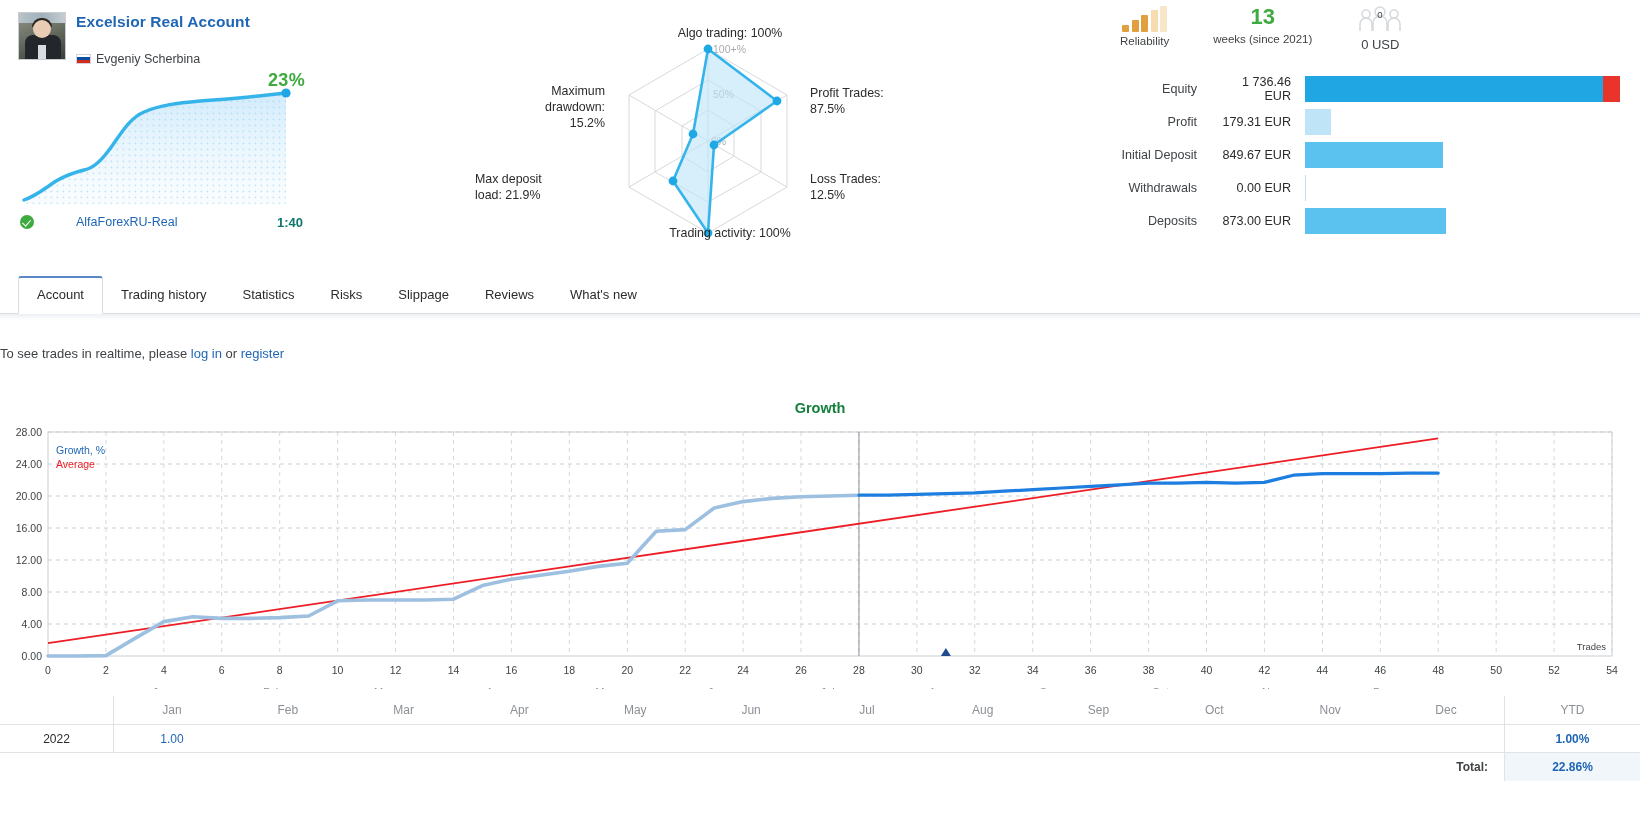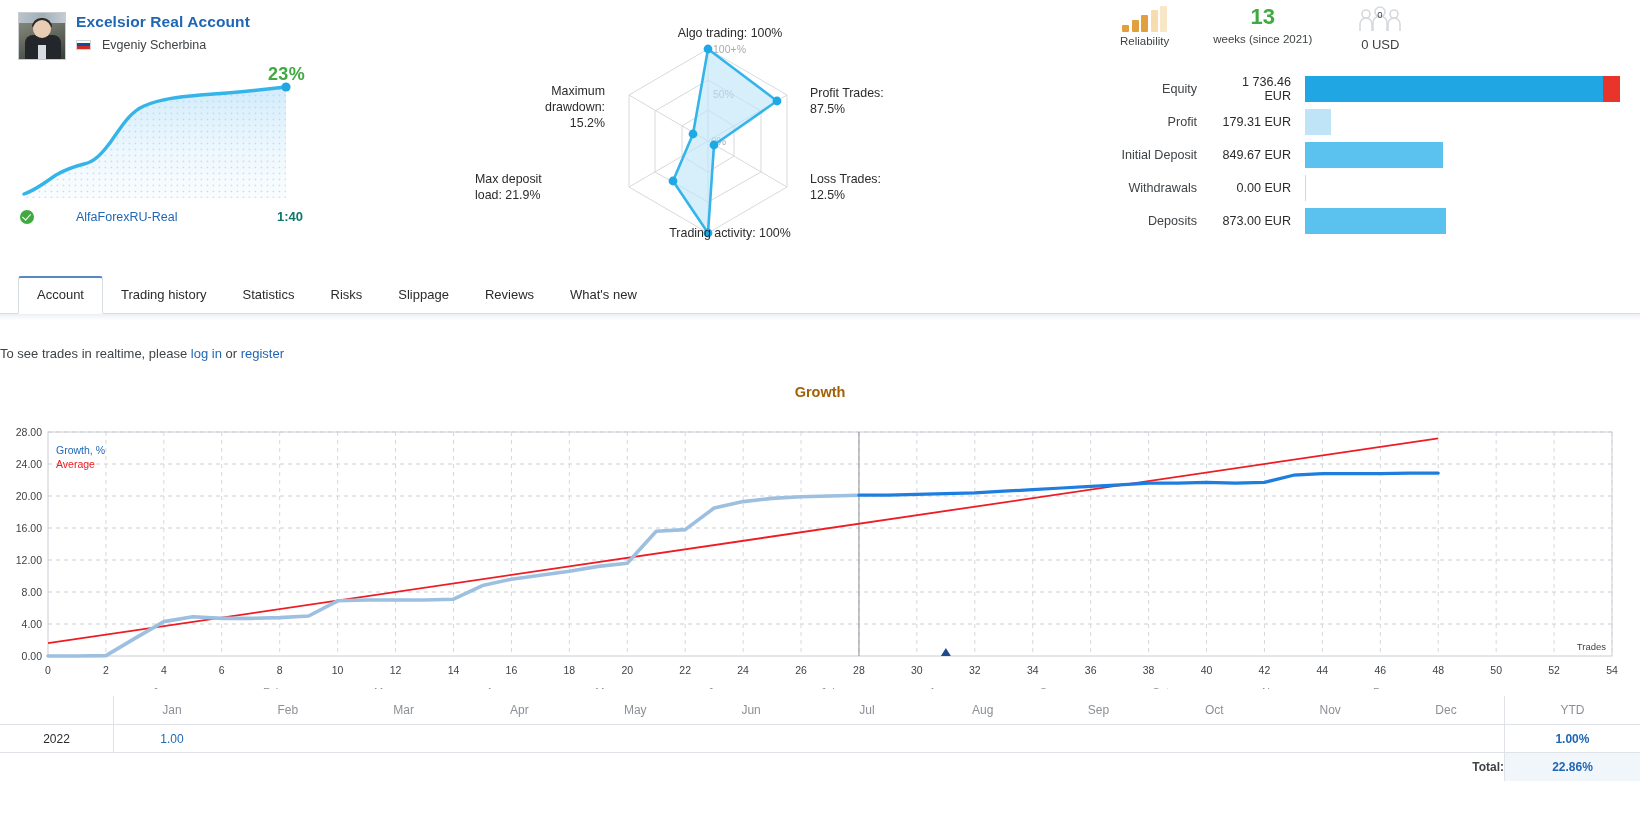--- a/index.html
+++ b/index.html
@@ -41,21 +41,21 @@
   }
   .avatar .sky {
     position:absolute; left:0; top:0; width:100%; height:10px;
     background:linear-gradient(90deg,#b9c3c9,#9fb0bb,#c5ccd1);
   }
   .acct-titles { padding-top:1px; }
   .acct-name {
     font-size:15.5px; font-weight:bold; color:#1f66b5; line-height:1.2;
     letter-spacing:.1px; cursor:pointer;
   }
-  .acct-owner-row { display:flex; align-items:center; gap:11px; margin-top:6px; }
+  .acct-owner-row { display:flex; align-items:center; gap:5px; margin-top:20px; }
   .flag-ru {
     width:15px; height:10px; display:inline-block; position:relative;
     border:1px solid #cfd4d9; flex:0 0 15px;
   }
   .flag-ru i { position:absolute; left:0; width:100%; height:33.34%; display:block; }
   .flag-ru i:nth-child(1){ top:0; background:#ffffff; }
   .flag-ru i:nth-child(2){ top:33.33%; background:#0c4ea2; }
   .flag-ru i:nth-child(3){ top:66.66%; background:#d52b1e; }
   .acct-owner { font-size:12.5px; color:#3f4346; }
 
@@ -139,22 +139,22 @@
   }
 
   
   .realtime-note {
     position:absolute; left:0; top:346px; width:100%; text-align:left;
     font-size:13px; color:#3f4346;
   }
   .realtime-note a { color:#1f66b5; text-decoration:none; cursor:pointer; }
 
   .chart-title {
-    position:absolute; left:0; top:384px; width:100%; text-align:center;
-    font-size:14.5px; font-weight:bold; color:#a16207;
+    position:absolute; left:0; top:400px; width:100%; text-align:center;
+    font-size:14.5px; font-weight:bold; color:#15803d;
   }
 
   .growth-chart { position:absolute; left:0; top:424px; width:1640px; height:265px; }
 
   
   .month-table { position:absolute; left:0; top:696px; width:1640px; }
   .mt-row { display:flex; align-items:center; }
   .mt-head .mt-cell { color:#8c9096; font-size:12px; height:28px; }
   .mt-cell {
     font-size:12px; color:#2b2b2b; text-align:center;
@@ -167,21 +167,21 @@
   }
   .mt-ytd {
     width:136px; flex:0 0 136px; border-left:1px solid #dfe3e7;
     color:#1f66b5; font-weight:bold; justify-content:center;
   }
   .mt-head .mt-ytd { color:#8c9096; font-weight:normal; }
   .mt-body .mt-row { border-top:1px solid #dfe3e7; height:28px; }
   .mt-val { color:#1f66b5; }
   .mt-total-row { border-top:1px solid #dfe3e7; height:28px; }
   .mt-total-label {
-    flex:1 1 auto; text-align:right; padding-right:0;
+    flex:1 1 auto; text-align:right; padding-right:16px;
     font-size:12px; font-weight:bold; color:#3f4346;
     display:flex; align-items:center; justify-content:flex-end; height:28px;
   }
   .mt-total-val {
     width:136px; flex:0 0 136px; background:#f1f6fb; border-left:1px solid #dfe3e7;
     color:#1f66b5; font-weight:bold; font-size:12px;
     display:flex; align-items:center; justify-content:center; height:28px;
   }
   .vdiv { width:1px; height:28px; background:#dfe3e7; flex:0 0 1px; }
 </style>

